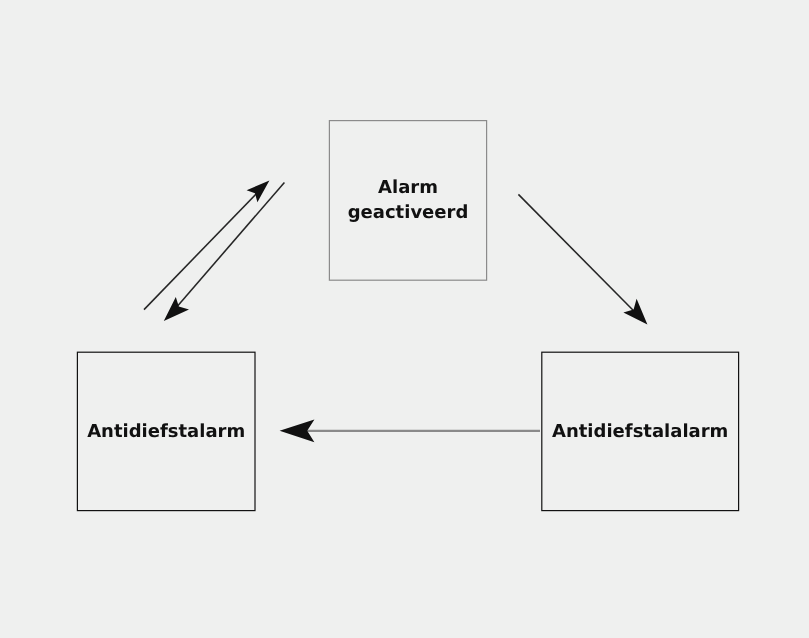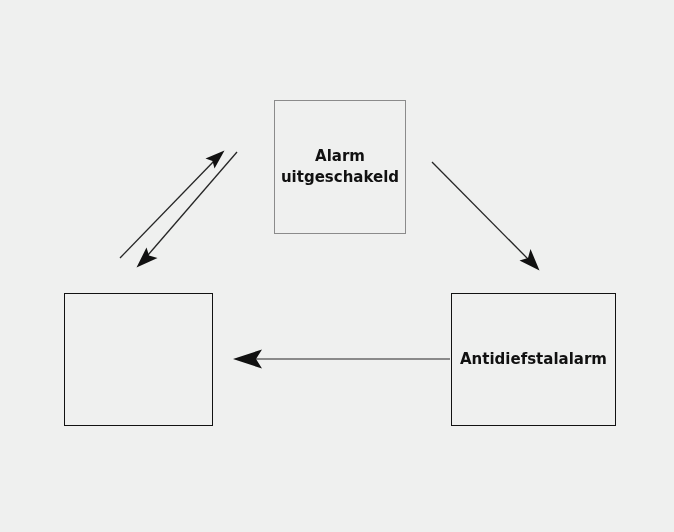--- a/index.html
+++ b/index.html
@@ -92,27 +92,27 @@
 
     <g>
       <line x1="450" y1="359" x2="250" y2="359" stroke="#8a8a8a" stroke-width="1.8"></line>
       <path d="M 233.0 359.0 L 262.0 349.5 L 256.0 359.0 L 262.0 368.5 Z" fill="#111111"></path>
     </g>
   </svg>
 
   <div class="node" id="node-alarm-ingeschakeld">
     <div class="node-label">
       <span>Alarm</span><br>
-      <span>uitgeschakeld</span>
+      <span>geactiveerd</span>
     </div>
   </div>
 
   <div class="node" id="node-alarm-uitgeschakeld">
     <div class="node-label">
-      <br>
+      <span>Antidiefstalarm</span><br>
     </div>
   </div>
 
   <div class="node" id="node-alarm-geactiveerd">
     <div class="node-label">
       <span>Antidiefstalalarm</span><br>
     </div>
   </div>
 
 </div>

